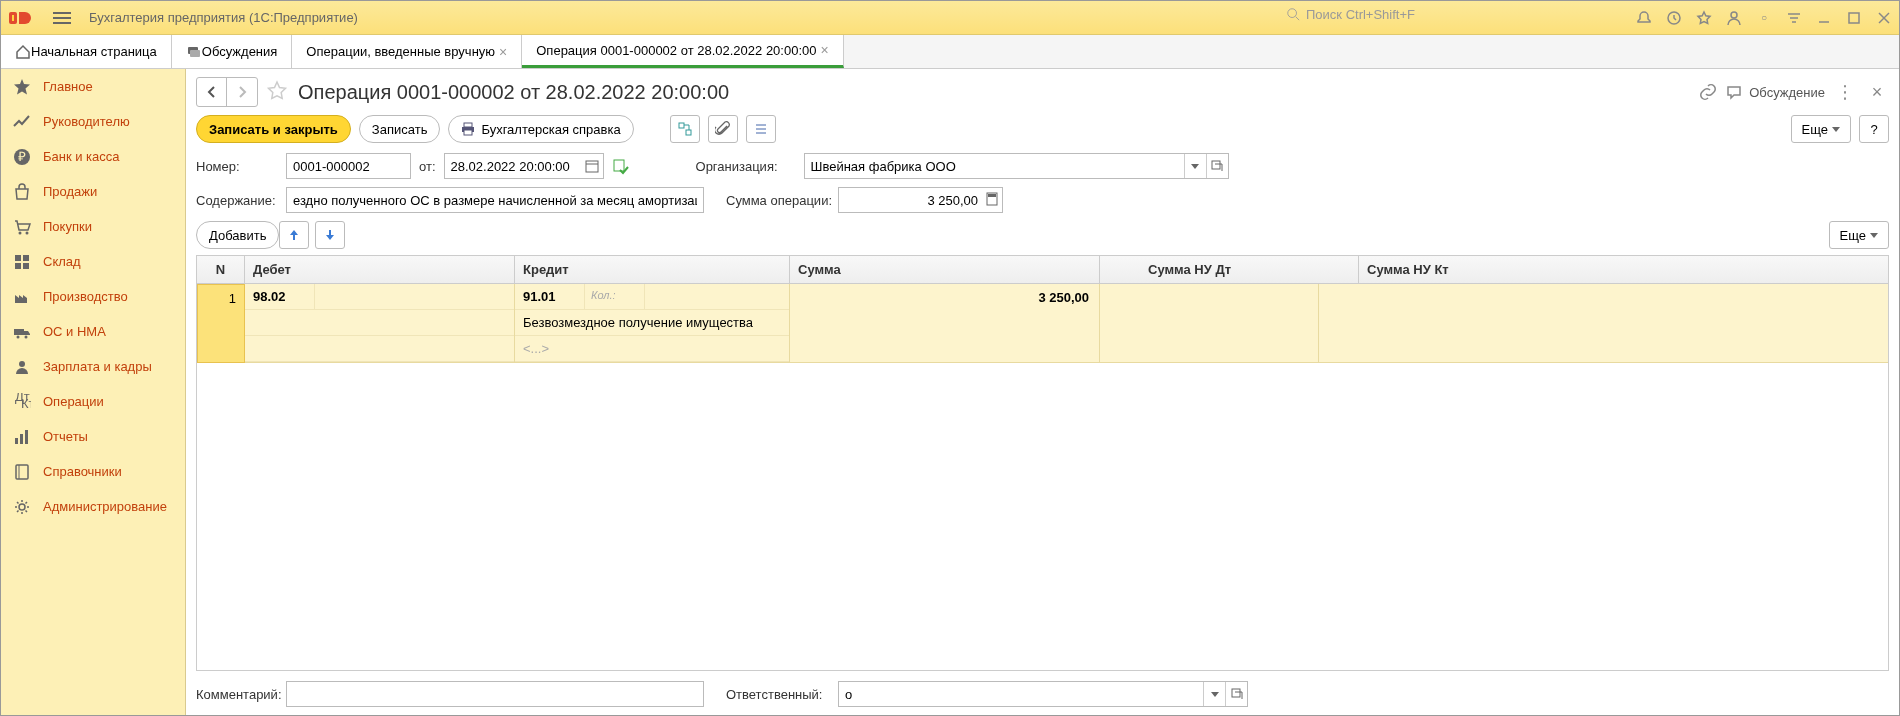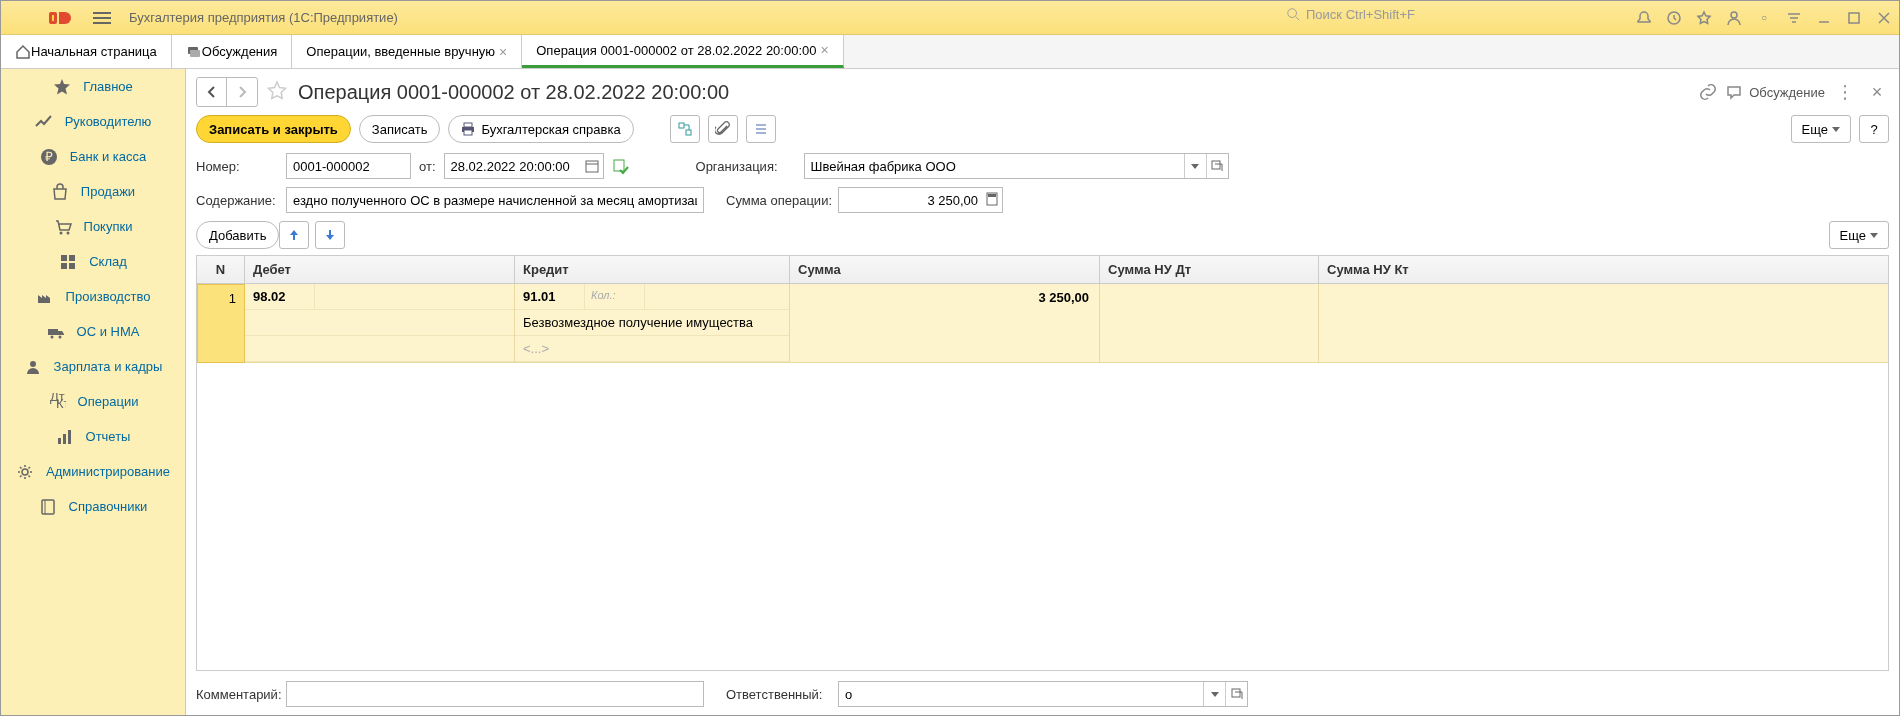--- a/index.html
+++ b/index.html
@@ -1,36 +1,36 @@
 <!DOCTYPE html>
 <html><head>
 <meta charset="utf-8">
 <style>
 *{box-sizing:border-box;margin:0;padding:0;font-family:Arial,sans-serif;font-size:13px;}
 body{background:#fff;width:1900px;height:716px;overflow:hidden;border:1px solid #999;}
-.titlebar{height:34px;background:linear-gradient(#fce99a,#fce07a);display:flex;align-items:center;border-bottom:1px solid #e0c96e;padding-left:40px;}
+.titlebar{height:34px;background:linear-gradient(#fce99a,#fce07a);display:flex;align-items:center;border-bottom:1px solid #e0c96e;}
 .logo{width:28px;height:20px;margin:0 8px;display:flex;align-items:center;justify-content:center;}
 .logo svg{width:28px;height:18px;}
 .hamburger{width:24px;height:24px;display:flex;flex-direction:column;justify-content:center;gap:3px;margin:0 8px;cursor:pointer;}
 .hamburger span{height:2px;background:#666;width:18px;}
 .title-text{color:#666;margin-left:4px;}
 .titlebar-spacer{flex:1;}
 .search-box{width:350px;height:24px;border:1px solid transparent;display:flex;padding:0 6px;color:#999;}
 .search-box svg{width:14px;height:14px;margin-right:6px;stroke:#999;fill:none;}
 .title-icons{display:flex;align-items:center;gap:0;}
 .ticon{width:30px;height:30px;display:flex;align-items:center;justify-content:center;cursor:pointer;color:#888;}
 .ticon svg{width:16px;height:16px;stroke:#888;fill:none;stroke-width:1.5;}
 .tabsbar{height:34px;background:#f5f5f5;display:flex;align-items:stretch;border-bottom:1px solid #ccc;}
 .tab{display:flex;align-items:center;padding:0 14px;border-right:1px solid #ccc;background:#fff;cursor:pointer;gap:0;}
 .tab.active{border-bottom:3px solid #3a9d3a;background:#fff;}
 .tab svg{width:16px;height:16px;}
 .tab .x{color:#999;font-size:14px;margin-left:4px;}
 .body{display:flex;height:calc(100% - 68px);}
 .sidebar{width:185px;background:#fdf0b6;border-right:1px solid #d9ca8f;}
-.side-item{height:35px;display:flex;align-items:center;padding:0 12px;gap:12px;cursor:pointer;color:#0369a1;justify-content:center;}
+.side-item{height:35px;display:flex;align-items:center;padding:0 12px;gap:12px;cursor:pointer;color:#c2410c;}
 .side-item svg{width:18px;height:18px;fill:#666;}
 .main{flex:1;display:flex;flex-direction:column;padding:8px 10px;overflow:hidden;}
 .doc-head{display:flex;align-items:center;gap:8px;margin-bottom:8px;}
 .nav-btns{display:flex;border:1px solid #bbb;border-radius:3px;}
 .nav-btn{width:30px;height:28px;display:flex;align-items:center;justify-content:center;cursor:pointer;border-right:1px solid #bbb;}
 .nav-btn:last-child{border-right:none;}
 .nav-btn svg{width:14px;height:14px;stroke:#555;fill:none;stroke-width:2;}
 .star{width:24px;height:24px;color:#ccc;}
 .star svg{width:22px;height:22px;fill:none;stroke:#ccc;stroke-width:1.5;}
 .doc-title{font-size:20px;color:#333;}
@@ -60,21 +60,21 @@
 .sum-wrap .calc{position:absolute;right:4px;top:5px;width:14px;height:14px;}
 .toolbar2{display:flex;align-items:center;gap:0;margin-bottom:6px;}
 .arrow-btns{display:flex;gap:6px;}
 .table{border:1px solid #ccc;flex:1;min-height:260px;background:#fff;}
 .thead{display:flex;background:linear-gradient(#f8f8f8,#eee);border-bottom:1px solid #ccc;height:28px;}
 .th{padding:0 8px;display:flex;align-items:center;border-right:1px solid #ccc;font-weight:bold;color:#333;}
 .th.n{width:48px;justify-content:center;}
 .th.debit{width:270px;}
 .th.credit{width:275px;}
 .th.sum{width:310px;}
-.th.nu1{width:219px;}
+.th.nu1{width:219px;margin-left:40px;}
 .th.nu2{flex:1;border-right:none;}
 .tbody-row{display:flex;min-height:74px;}
 .td{border-right:1px solid #e8daa0;border-bottom:1px solid #e8daa0;}
 .td.n{width:48px;background:#fce27a;display:flex;align-items:flex-start;justify-content:flex-end;padding:6px 8px;border:1px solid #e8c24f;}
 .td.debit{width:270px;background:#fdf4cd;}
 .td.credit{width:275px;background:#fdf4cd;}
 .td.sum{width:310px;background:#fdf4cd;text-align:right;padding:6px 10px;font-weight:bold;}
 .td.nu1{width:219px;background:#fdf4cd;}
 .td.nu2{flex:1;background:#fdf4cd;border-right:none;}
 .acc-cell{display:flex;height:26px;border-bottom:1px solid #f0e5b8;}
@@ -260,31 +260,31 @@
     <div class="side-item">
         <svg viewBox="0 0 18 18">
           <rect x="2" y="10" width="3" height="6"></rect>
           <rect x="7" y="6" width="3" height="10"></rect>
           <rect x="12" y="2" width="3" height="14"></rect>
         </svg>
         <span>Отчеты</span>
       </div>
     <div class="side-item">
         <svg viewBox="0 0 18 18">
+          <rect x="3" y="2" width="12" height="14" rx="1" fill="none" stroke="#666" stroke-width="1.5"></rect>
+          <line x1="6" y1="2" x2="6" y2="16" stroke="#666"></line>
+        </svg>
+        <span>Справочники</span>
+      </div>
+    <div class="side-item">
+        <svg viewBox="0 0 18 18">
           <circle cx="9" cy="9" r="3" fill="none" stroke="#666" stroke-width="1.5"></circle>
           <path d="M9 2v2M9 14v2M2 9h2M14 9h2M4 4l1.5 1.5M12.5 12.5L14 14M14 4l-1.5 1.5M5.5 12.5L4 14" stroke="#666" stroke-width="1.5"></path>
         </svg>
         <span>Администрирование</span>
-      </div>
-    <div class="side-item">
-        <svg viewBox="0 0 18 18">
-          <rect x="3" y="2" width="12" height="14" rx="1" fill="none" stroke="#666" stroke-width="1.5"></rect>
-          <line x1="6" y1="2" x2="6" y2="16" stroke="#666"></line>
-        </svg>
-        <span>Справочники</span>
       </div>
   </div>
 
   <div class="main">
 
     <div class="doc-head">
       <div class="nav-btns">
         <div class="nav-btn">
             <svg viewBox="0 0 14 14">
               <path d="M9 2L4 7l5 5"></path>

